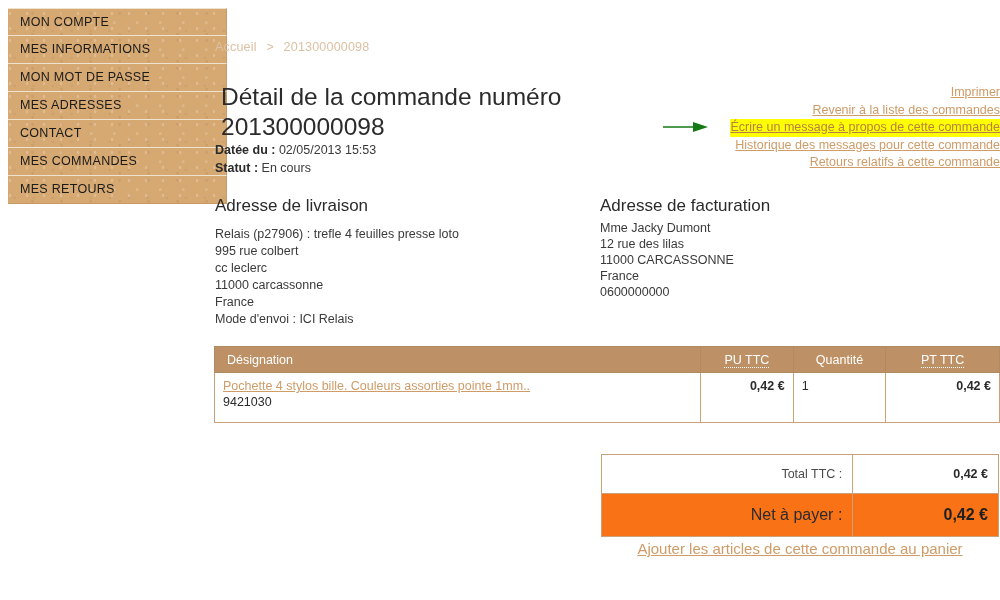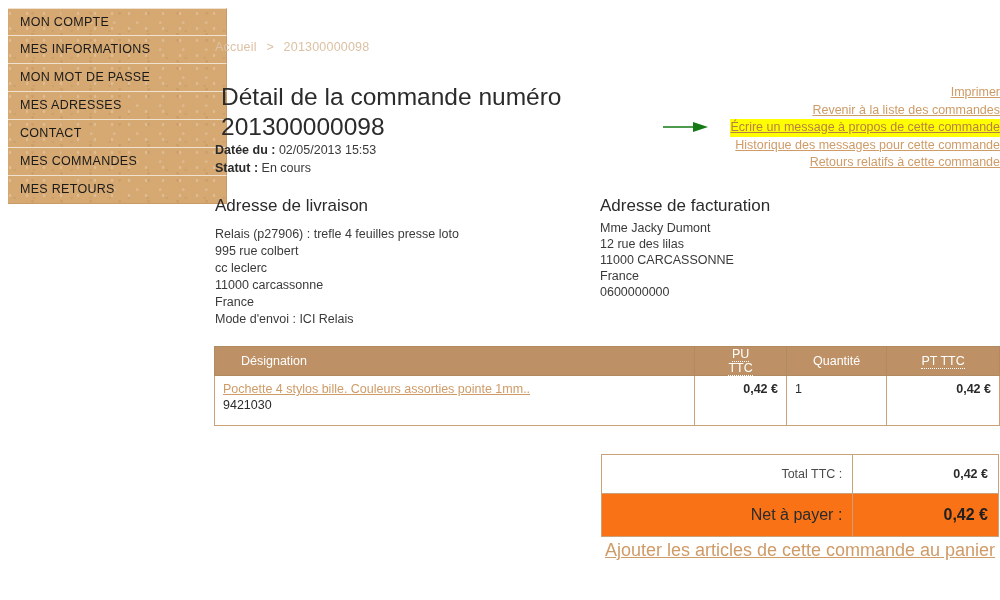--- a/index.html
+++ b/index.html
@@ -92,21 +92,21 @@
   #addr-bill .addr-line { line-height: 16px; }
 
   
   #items {
     position: absolute; left: 1px; top: 346px;
     width: 786px; border-collapse: collapse;
     font-size: 12.5px;
   }
   #items th {
     background: #bd9165; color: #ffffff; font-weight: normal;
-    height: 26px; padding: 0 26px; border: 1px solid #b08a60;
+    height: 26px; padding: 0 12px; border: 1px solid #b08a60;
   }
   #items th .abbr { border-bottom: 1px dotted #ffffff; }
   #items td {
     border: 1px solid #c9a27a; padding: 6px 8px; vertical-align: top;
     height: 50px; color: #2b2b2b;
   }
   #items .c-des { width: 483px; text-align: left; }
   #items .c-pu  { width: 92px;  text-align: right; }
   #items .c-qte { width: 92px;  text-align: left; }
   #items .c-pt  { width: 113px; text-align: right; }
@@ -124,21 +124,21 @@
   #totals .t-lbl { text-align: right; width: 252px; }
   #totals .t-val { text-align: right; width: 146px; font-weight: bold; }
   #totals tr.r-total td { height: 26px; background: #ffffff; color: #4a4a4a; }
   #totals tr.r-total .t-val { color: #2b2b2b; }
   #totals tr.r-net td { height: 34px; background: #f97316; font-size: 16px; }
   #totals tr.r-net .t-lbl { font-weight: normal; color: #2b2b2b; }
   #totals tr.r-net .t-val { font-weight: bold; color: #1f1f1f; }
 
   #cart-link {
     position: absolute; left: 388px; top: 540px; width: 398px;
-    text-align: center; font-size: 18px;
+    text-align: center; font-size: 15px;
   }
   #cart-link a { color: #cf9b67; text-decoration: underline; }
 </style>
 </head>
 <body>
 
 <nav id="sidebar">
   <div class="side-item">
     <span>MON COMPTE</span>
   </div>

